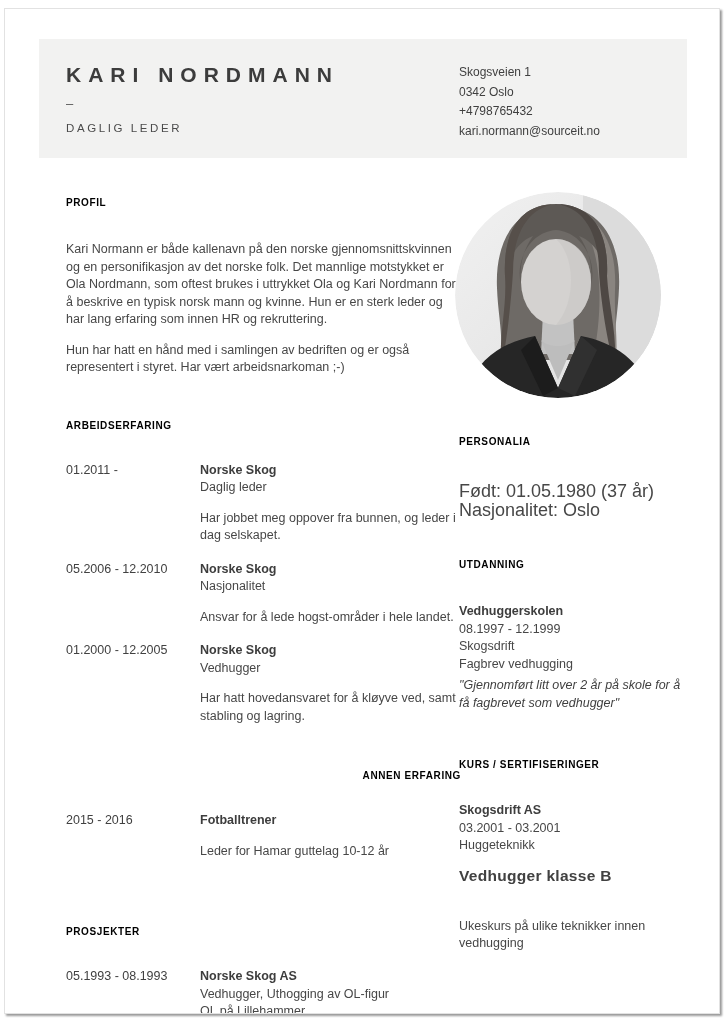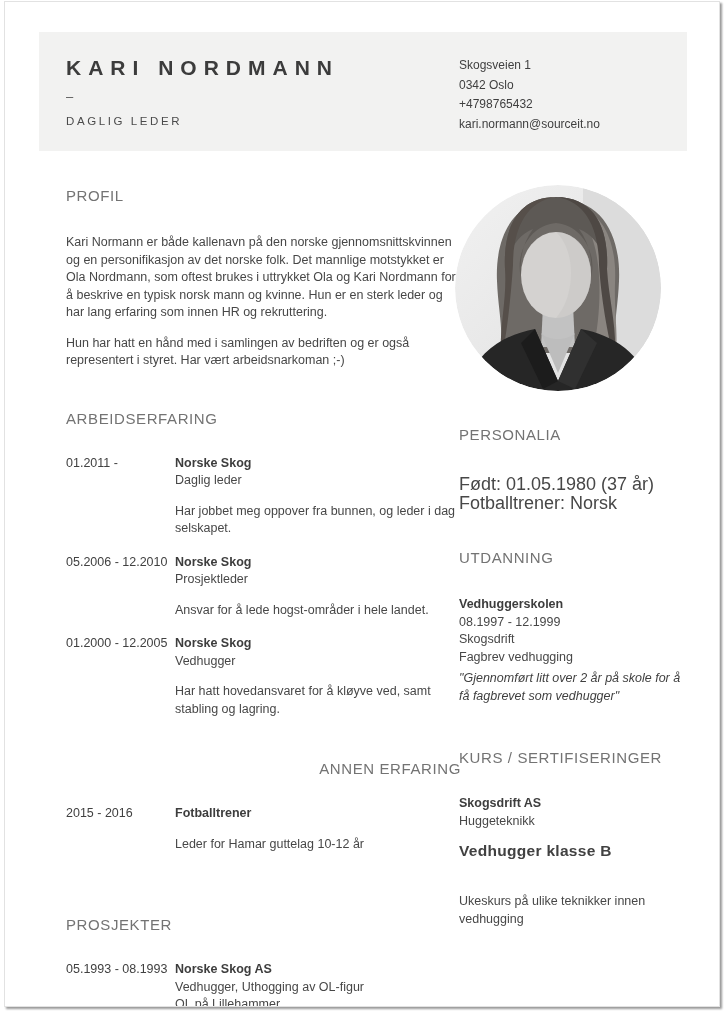--- a/index.html
+++ b/index.html
@@ -1,48 +1,48 @@
 <!DOCTYPE html>
 <html><head>
 <meta charset="utf-8">
 <style>
   * { margin:0; padding:0; box-sizing:border-box; }
   html,body { width:726px; height:1024px; background:#fff; font-family:"Liberation Sans", sans-serif; }
   .page {
-    position:absolute; left:4px; top:1px; width:716px; height:1006px;
+    position:absolute; left:4px; top:8px; width:716px; height:1006px;
     background:#fff; border:1px solid #e2e2e2;
     box-shadow:2px 2px 2px #9a9a9a;
     overflow:hidden; color:#474747;
   }
   
   .header-box {
     position:absolute; left:34px; top:30px; width:648px; height:119px;
     background:#f2f2f1; padding:24px 0 0 27px;
   }
   .name { font-size:21px; font-weight:600; letter-spacing:7px; color:#3c3c3c; }
   .dash { font-size:13px; color:#555; margin-top:9px; }
   .job-title { font-size:11.5px; letter-spacing:2.6px; color:#4b4b4b; margin-top:11px; }
   .contact { position:absolute; left:420px; top:24px; font-size:12px; line-height:19.5px; color:#3f3f3f; }
   
   .photo { position:absolute; left:450px; top:183px; width:206px; height:206px; border-radius:50%; overflow:hidden; }
   .photo svg { display:block; }
   
   .left-col  { position:absolute; left:61px; top:186px; width:395px; }
   .right-col { position:absolute; left:454px; top:425px; width:235px; }
-  h2.sec { font-size:15px; font-weight:400; letter-spacing:0.6px; color:#737373; line-height:15px; }
+  h2.sec { font-size:10px; font-weight:700; letter-spacing:0.6px; color:#000000; line-height:15px; }
   p, .txt { font-size:12.5px; line-height:17.5px; color:#474747; }
   .b { font-weight:700; color:#3d3d3d; }
   
   .p1 { margin-top:31px; }
   .p2 { margin-top:13px; }
   .h-arbeid { margin-top:41px; }
   .entry { display:flex; margin-top:29px; }
   .entry + .entry { margin-top:16px; }
   .entry .date { width:109px; flex:0 0 109px; font-size:12.5px; line-height:17.5px; color:#414141; }
-  .entry .content { flex:1; }
+  .entry .content { flex:1;margin-left:25px; }
   .entry .desc { margin-top:13px; }
   .h-annen { margin-top:43px;text-align:right; }
   .h-prosjekt { margin-top:64px; }
   
   .pers-lines { margin-top:33px; line-height:19px; font-size:18px; }
   .h-utd { margin-top:37px; }
   .utd-block { margin-top:31px; }
   .utd-field { margin-top:0; }
   .quote { margin-top:4px; font-style:italic; color:#3f3f3f; }
   .h-kurs { margin-top:45px; }
@@ -119,21 +119,21 @@
         <div class="txt b">Norske Skog</div>
         <div class="txt">Daglig leder</div>
         <div class="txt desc">Har jobbet meg oppover fra bunnen, og leder i dag selskapet.</div>
       </div>
     </div>
 
     <div class="entry">
       <div class="date">05.2006 - 12.2010</div>
       <div class="content">
         <div class="txt b">Norske Skog</div>
-        <div class="txt">Prosjektleder</div>
+        <div class="txt">Nasjonalitet</div>
         <div class="txt desc">Ansvar for å lede hogst-områder i hele landet.</div>
       </div>
     </div>
 
     <div class="entry">
       <div class="date">01.2000 - 12.2005</div>
       <div class="content">
         <div class="txt b">Norske Skog</div>
         <div class="txt">Vedhugger</div>
         <div class="txt desc">Har hatt hovedansvaret for å kløyve ved, samt stabling og lagring.</div>
@@ -160,34 +160,35 @@
         <div class="txt">OL på Lillehammer</div>
 
       </div>
     </div>
   </div>
 
   <div class="right-col">
     <h2 class="sec">PERSONALIA</h2>
     <div class="pers-lines">
       <div>Født: 01.05.1980 (37 år)</div>
-      <div>Fotballtrener: Norsk</div>
+      <div>Nasjonalitet: Oslo</div>
     </div>
 
     <h2 class="sec h-utd">UTDANNING</h2>
     <div class="utd-block">
       <div class="txt b">Vedhuggerskolen</div>
       <div class="txt">08.1997 - 12.1999</div>
       <div class="txt utd-field">Skogsdrift</div>
       <div class="txt">Fagbrev vedhugging</div>
       <div class="txt quote">"Gjennomført litt over 2 år på skole for å få fagbrevet som vedhugger"</div>
     </div>
 
     <h2 class="sec h-kurs">KURS / SERTIFISERINGER</h2>
     <div class="kurs-block">
       <div class="txt b">Skogsdrift AS</div>
+      <div class="txt">03.2001 - 03.2001</div>
       <div class="txt">Huggeteknikk</div>
       <div class="highlight">Vedhugger klasse B</div>
       <div class="txt kurs-desc">Ukeskurs på ulike teknikker innen vedhugging</div>
     </div>
   </div>
 
 </div>
 
 </body></html>

